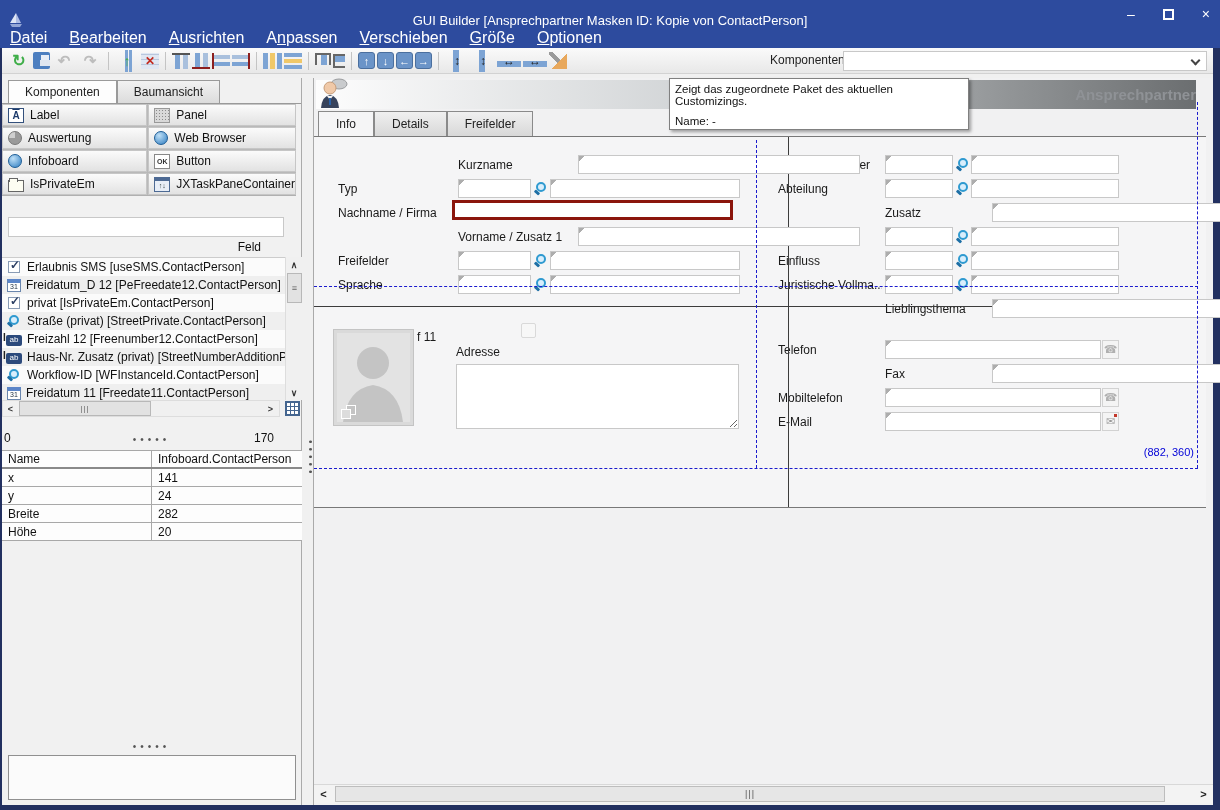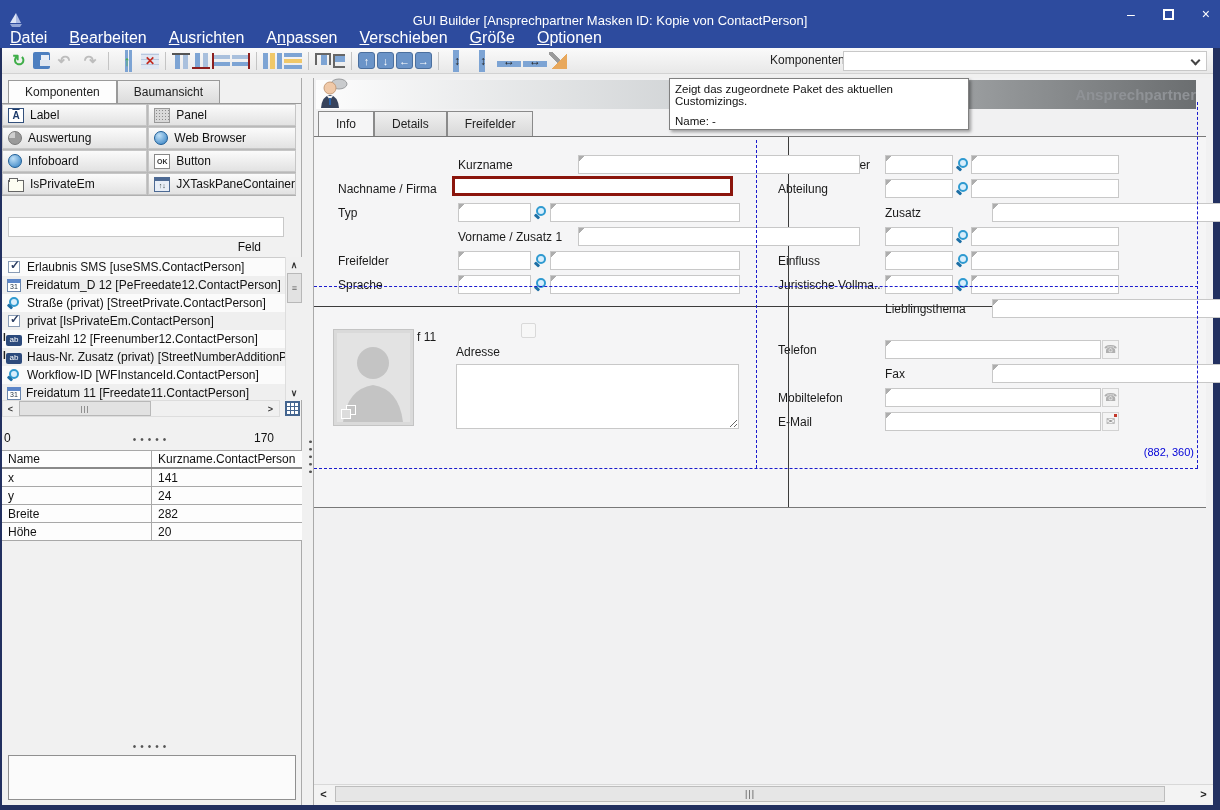--- a/index.html
+++ b/index.html
@@ -407,27 +407,27 @@
             <span class="fi fi-check"></span>
             <span>Erlaubnis SMS [useSMS.ContactPerson]</span>
           </div>
 
           <div class="flist-row">
             <span class="fi fi-cal"></span>
             <span>Freidatum_D 12 [PeFreedate12.ContactPerson]</span>
           </div>
 
           <div class="flist-row">
+            <span class="fi fi-check"></span>
+            <span>privat [IsPrivateEm.ContactPerson]</span>
+          </div>
+
+          <div class="flist-row">
             <span class="fi fi-mag"></span>
             <span>Straße (privat) [StreetPrivate.ContactPerson]</span>
-          </div>
-
-          <div class="flist-row">
-            <span class="fi fi-check"></span>
-            <span>privat [IsPrivateEm.ContactPerson]</span>
           </div>
 
           <div class="flist-row">
             <span class="fi fi-text"></span>
             <span>Freizahl 12 [Freenumber12.ContactPerson]</span>
           </div>
 
           <div class="flist-row">
             <span class="fi fi-text"></span>
             <span>Haus-Nr. Zusatz (privat) [StreetNumberAdditionP</span>
@@ -459,21 +459,21 @@
       <div class="grid-btn"></div>
 
       <div class="range-min">0</div>
       <div class="range-max">170</div>
       <div class="dots-h" style="top:356px;">•••••</div>
 
       <div class="props">
 
           <div class="prow header">
             <span class="pkey">Name</span>
-            <span class="pval">Kurzname.ContactPerson</span>
+            <span class="pval">Infoboard.ContactPerson</span>
           </div>
 
           <div class="prow">
             <span class="pkey">x</span>
             <span class="pval">141</span>
           </div>
 
           <div class="prow">
             <span class="pkey">y</span>
             <span class="pval">24</span>
@@ -528,33 +528,33 @@
       <div class="hline"></div>
 
       <div class="grp-left">
 
           <div class="frow wide" style="position:relative;">
             <span class="flabel">Kurzname</span>
             <input class="inp wide" style="">
 
           </div>
 
-          <div class="frow red" style="position:relative;">
-            <span class="flabel">Nachname / Firma</span>
-
-            <span class="redbox"></span>
-          </div>
-
           <div class="frow lookup" style="position:relative;">
             <span class="flabel">Typ</span>
 
             <input class="inp small" style="">
             <span class="mag"></span>
             <input class="inp wide2" style="">
 
+          </div>
+
+          <div class="frow red" style="position:relative;">
+            <span class="flabel">Nachname / Firma</span>
+
+            <span class="redbox"></span>
           </div>
 
           <div class="frow wide" style="position:relative;">
             <span class="flabel">Vorname / Zusatz 1</span>
             <input class="inp wide" style="">
 
           </div>
 
           <div class="frow lookup" style="position:relative;">
             <span class="flabel">Freifelder</span>

